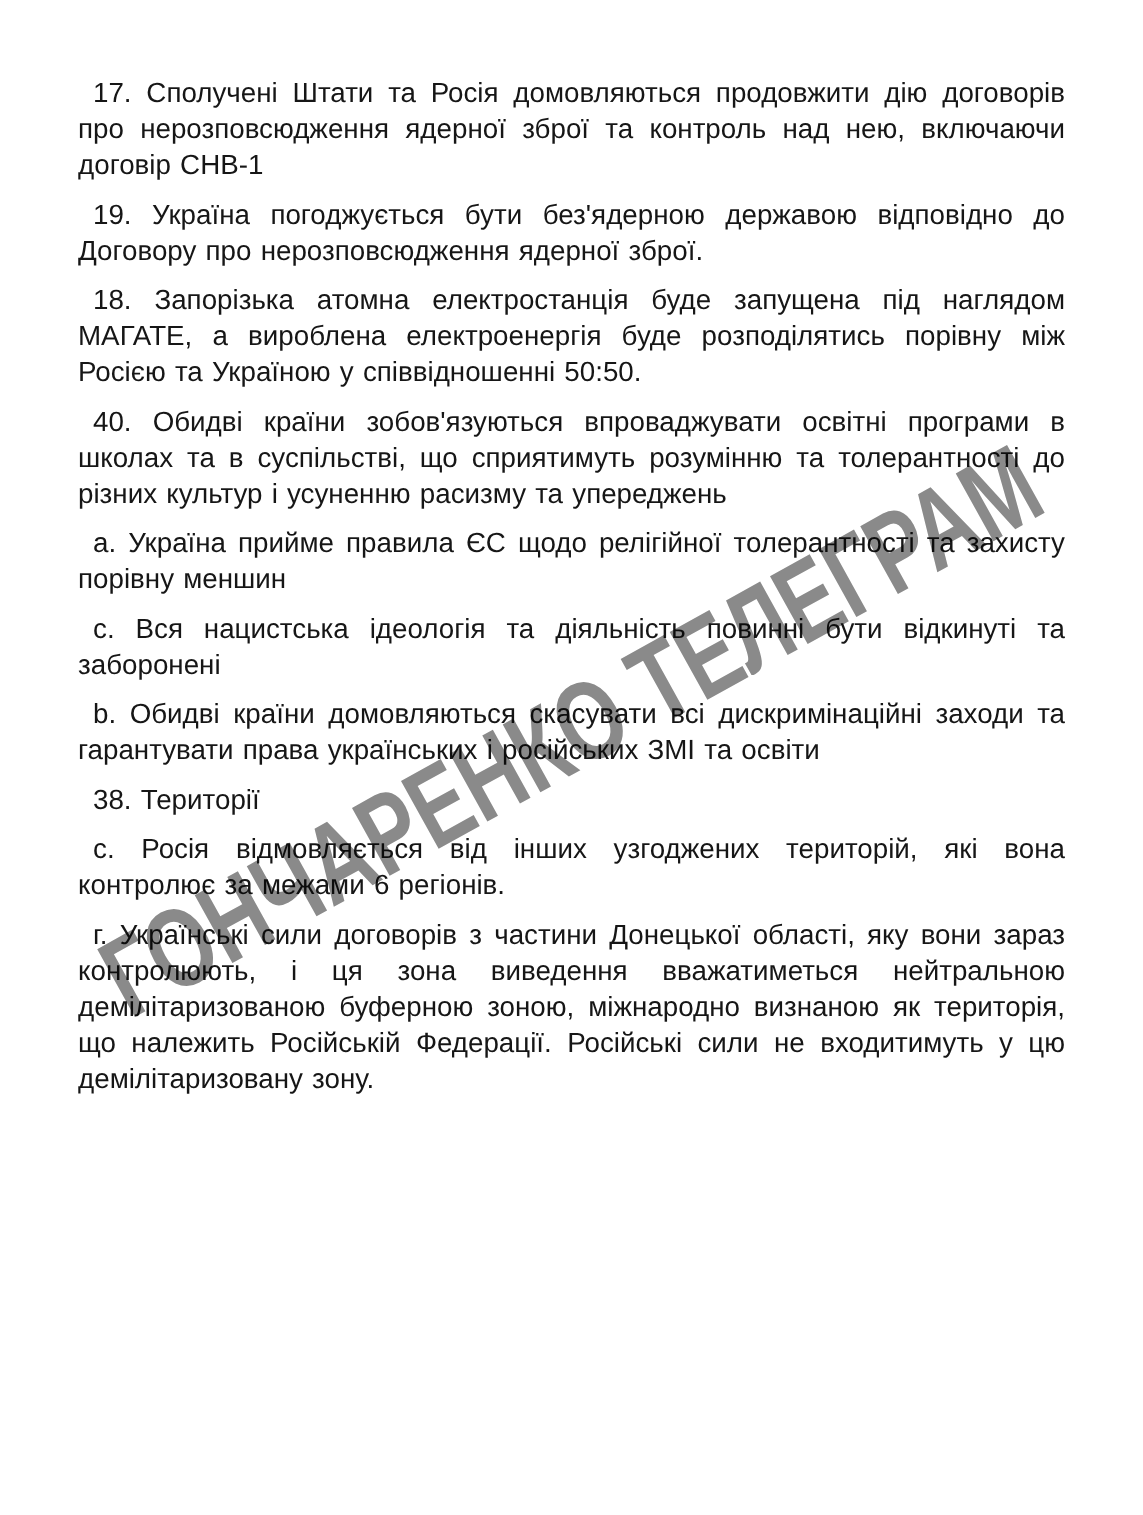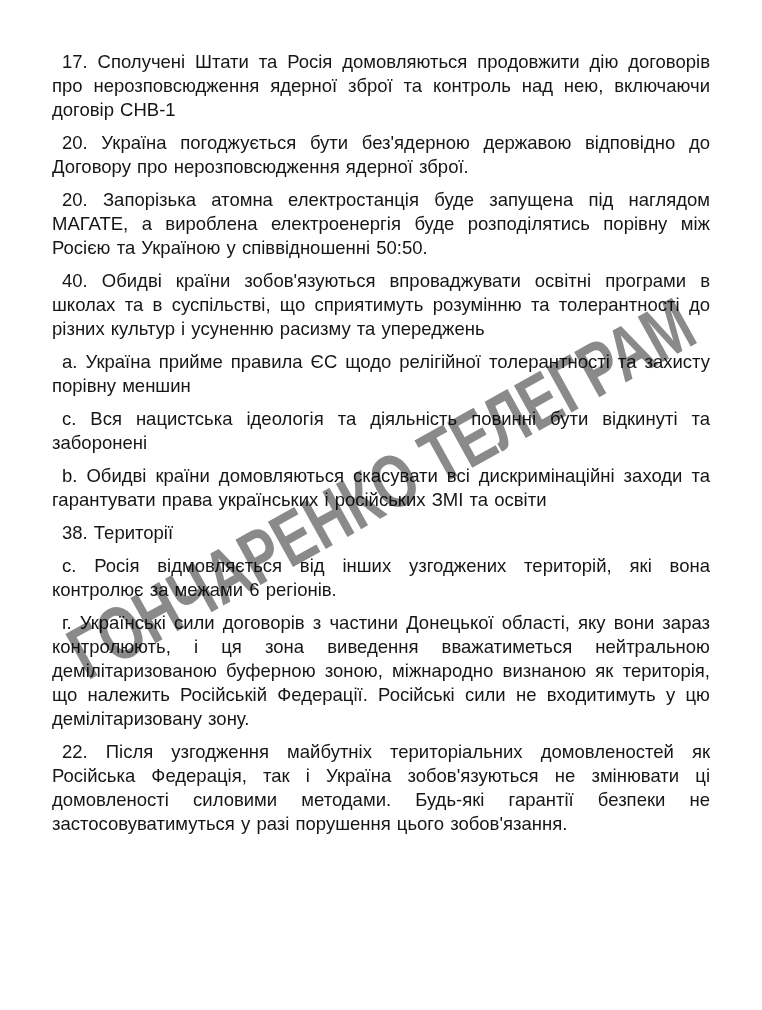--- a/index.html
+++ b/index.html
@@ -52,25 +52,24 @@
     pointer-events: none;
     user-select: none;
   }
 </style>
 </head>
 <body>
 
 <div class="page">
   <div class="content">
     <p class="para">17. Сполучені Штати та Росія домовляються продовжити дію договорів про нерозповсюдження ядерної зброї та контроль над нею, включаючи договір СНВ-1</p>
-    <p class="para">20. Україна погоджується бути без'ядерною державою відповідно до Договору про нерозповсюдження ядерної зброї.</p>
-    <p class="para">20. Запорізька атомна електростанція буде запущена під наглядом МАГАТЕ, а вироблена електроенергія буде розподілятись порівну між Росією та Україною у співвідношенні 50:50.</p>
+    <p class="para">19. Україна погоджується бути без'ядерною державою відповідно до Договору про нерозповсюдження ядерної зброї.</p>
+    <p class="para">18. Запорізька атомна електростанція буде запущена під наглядом МАГАТЕ, а вироблена електроенергія буде розподілятись порівну між Росією та Україною у співвідношенні 50:50.</p>
     <p class="para">40. Обидві країни зобов'язуються впроваджувати освітні програми в школах та в суспільстві, що сприятимуть розумінню та толерантності до різних культур і усуненню расизму та упереджень</p>
     <p class="para">a. Україна прийме правила ЄС щодо релігійної толерантності та захисту порівну меншин</p>
     <p class="para">c. Вся нацистська ідеологія та діяльність повинні бути відкинуті та заборонені</p>
     <p class="para">b. Обидві країни домовляються скасувати всі дискримінаційні заходи та гарантувати права українських і російських ЗМІ та освіти</p>
     <p class="para">38. Території</p>
     <p class="para">c. Росія відмовляється від інших узгоджених територій, які вона контролює за межами 6 регіонів.</p>
     <p class="para">г. Українські сили договорів з частини Донецької області, яку вони зараз контролюють, і ця зона виведення вважатиметься нейтральною демілітаризованою буферною зоною, міжнародно визнаною як територія, що належить Російській Федерації. Російські сили не входитимуть у цю демілітаризовану зону.</p>
-    <p class="para">22. Після узгодження майбутніх територіальних домовленостей як Російська Федерація, так і Україна зобов'язуються не змінювати ці домовленості силовими методами. Будь-які гарантії безпеки не застосовуватимуться у разі порушення цього зобов'язання.</p>
   </div>
   <div class="watermark">ГОНЧАРЕНКО ТЕЛЕГРАМ</div>
 </div>
 
 </body></html>

